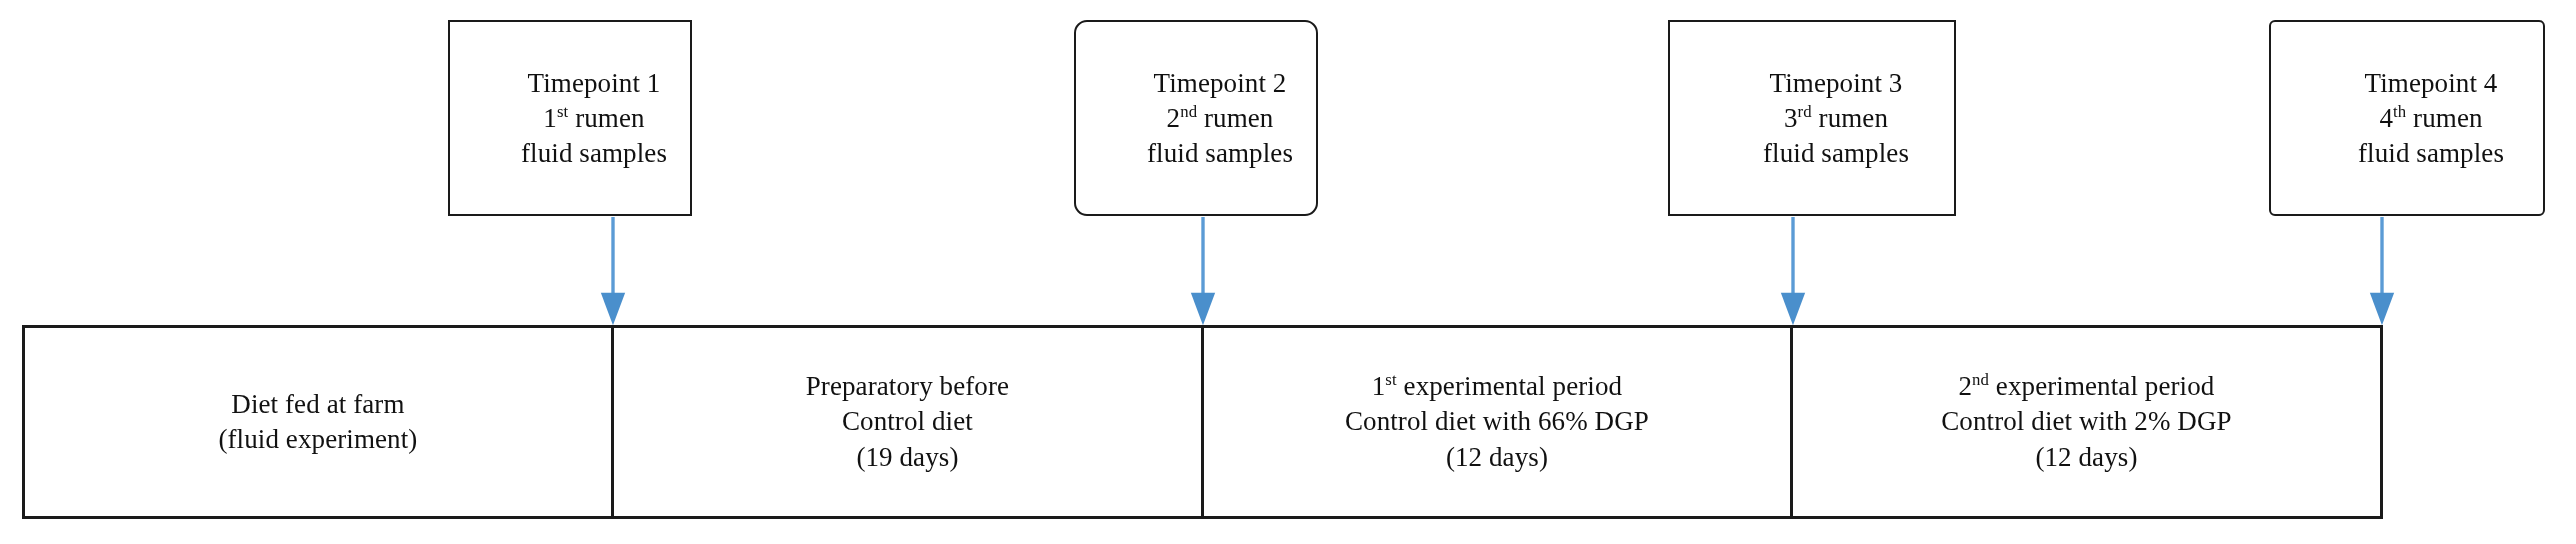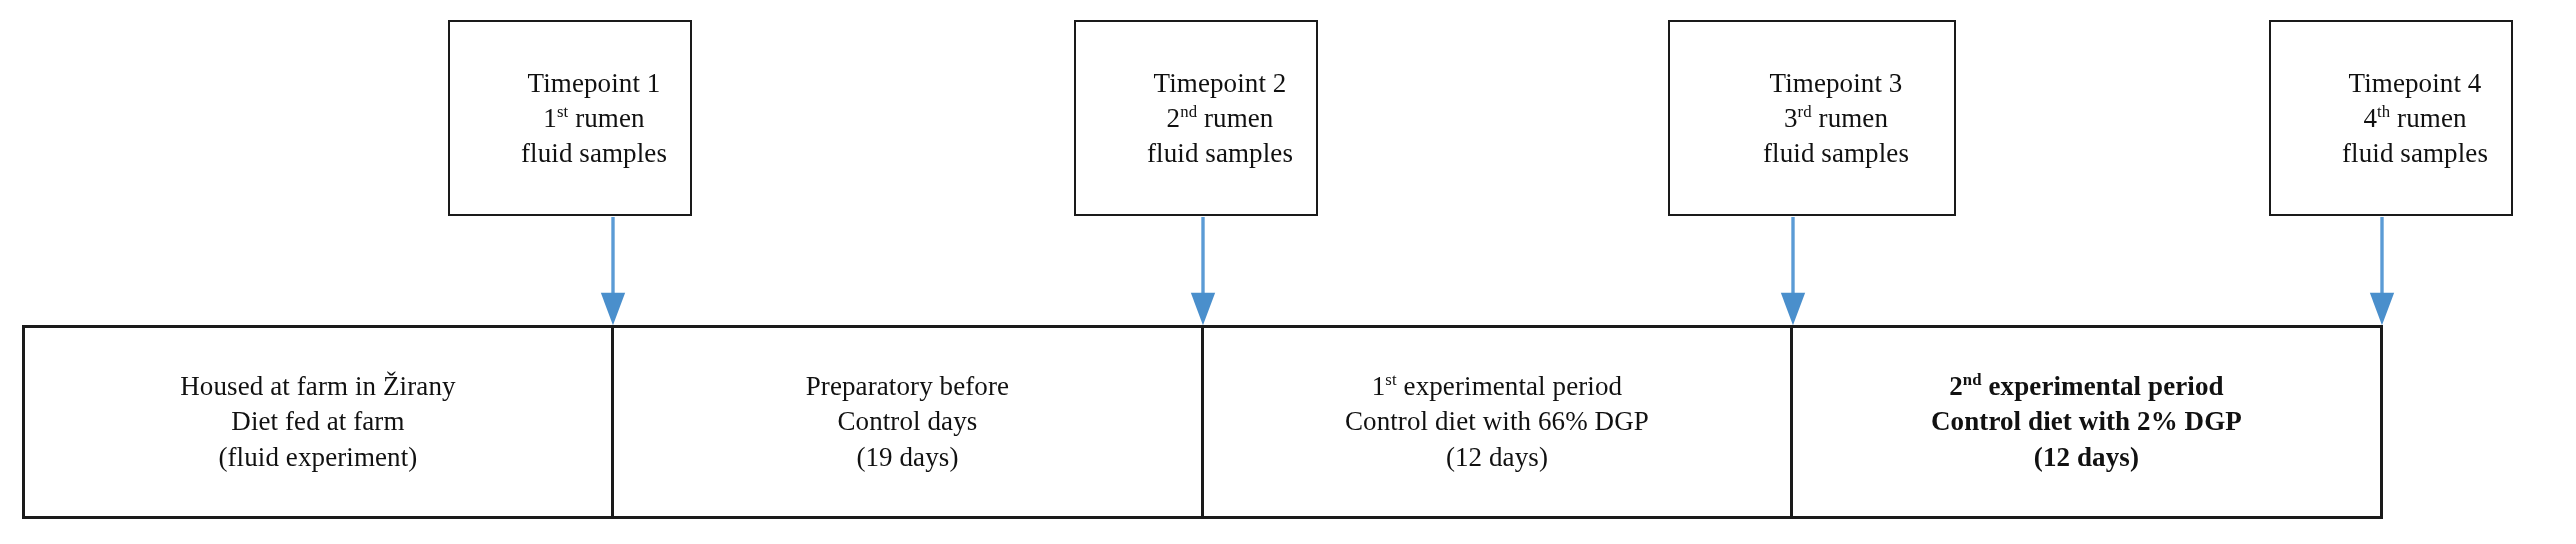--- a/index.html
+++ b/index.html
@@ -68,52 +68,52 @@
   .tl-cell {
     flex: 1 1 0;
     border-right: 3.4px solid #1a1a1a;
     box-sizing: border-box;
     display: flex;
     flex-direction: column;
     align-items: center;
     justify-content: center;
     line-height: 1.30;
   }
-  .tl-cell:last-child { border-right: 0; font-weight: bold; }
+  .tl-cell:last-child { border-right: 0; }
   .tl-line {
     font-size: 27px;
     white-space: nowrap;
     text-align: center;
     letter-spacing: 0.1px;
   }
 </style>
 </head>
 <body>
 
 <div id="canvas">
 
   <div class="tp-box" style="left:448px;width:244px;">
     <div class="tp-line">Timepoint 1</div>
     <div class="tp-line"><span>1</span><sup>st</sup><span> rumen</span></div>
     <div class="tp-line">fluid samples</div>
   </div>
 
-  <div class="tp-box" style="left:1074px;width:244px;">
+  <div class="tp-box" style="left:1074px;width:244px;border-radius:13px;">
     <div class="tp-line">Timepoint 2</div>
     <div class="tp-line"><span>2</span><sup>nd</sup><span> rumen</span></div>
     <div class="tp-line">fluid samples</div>
   </div>
 
   <div class="tp-box" style="left:1668px;width:288px;">
     <div class="tp-line">Timepoint 3</div>
     <div class="tp-line"><span>3</span><sup>rd</sup><span> rumen</span></div>
     <div class="tp-line">fluid samples</div>
   </div>
 
-  <div class="tp-box" style="left:2269px;width:244px;">
+  <div class="tp-box" style="left:2269px;width:276px;border-radius:6px;">
     <div class="tp-line">Timepoint 4</div>
     <div class="tp-line"><span>4</span><sup>th</sup><span> rumen</span></div>
     <div class="tp-line">fluid samples</div>
   </div>
 
   <svg class="arrow" style="left:613px;" viewBox="0 0 44 164" xmlns="http://www.w3.org/2000/svg">
     <line x1="22" y1="0" x2="22" y2="118" stroke="#5B9BD5" stroke-width="5"></line>
     <polygon points="4,112 40,112 22,160" fill="#4A8FCC"></polygon>
   </svg>
 
@@ -128,28 +128,27 @@
   </svg>
 
   <svg class="arrow" style="left:2382px;" viewBox="0 0 44 164" xmlns="http://www.w3.org/2000/svg">
     <line x1="22" y1="0" x2="22" y2="118" stroke="#5B9BD5" stroke-width="5"></line>
     <polygon points="4,112 40,112 22,160" fill="#4A8FCC"></polygon>
   </svg>
 
   <div id="timeline-bar">
 
     <div class="tl-cell">
-      <div class="tl-line">Housed at farm in Žirany</div>
       <div class="tl-line">Diet fed at farm</div>
       <div class="tl-line">(fluid experiment)</div>
     </div>
 
     <div class="tl-cell">
       <div class="tl-line">Preparatory before</div>
-      <div class="tl-line">Control days</div>
+      <div class="tl-line">Control diet</div>
       <div class="tl-line">(19 days)</div>
     </div>
 
     <div class="tl-cell">
       <div class="tl-line"><span>1</span><sup>st</sup><span> experimental period</span></div>
       <div class="tl-line">Control diet with 66% DGP</div>
       <div class="tl-line">(12 days)</div>
     </div>
 
     <div class="tl-cell">

